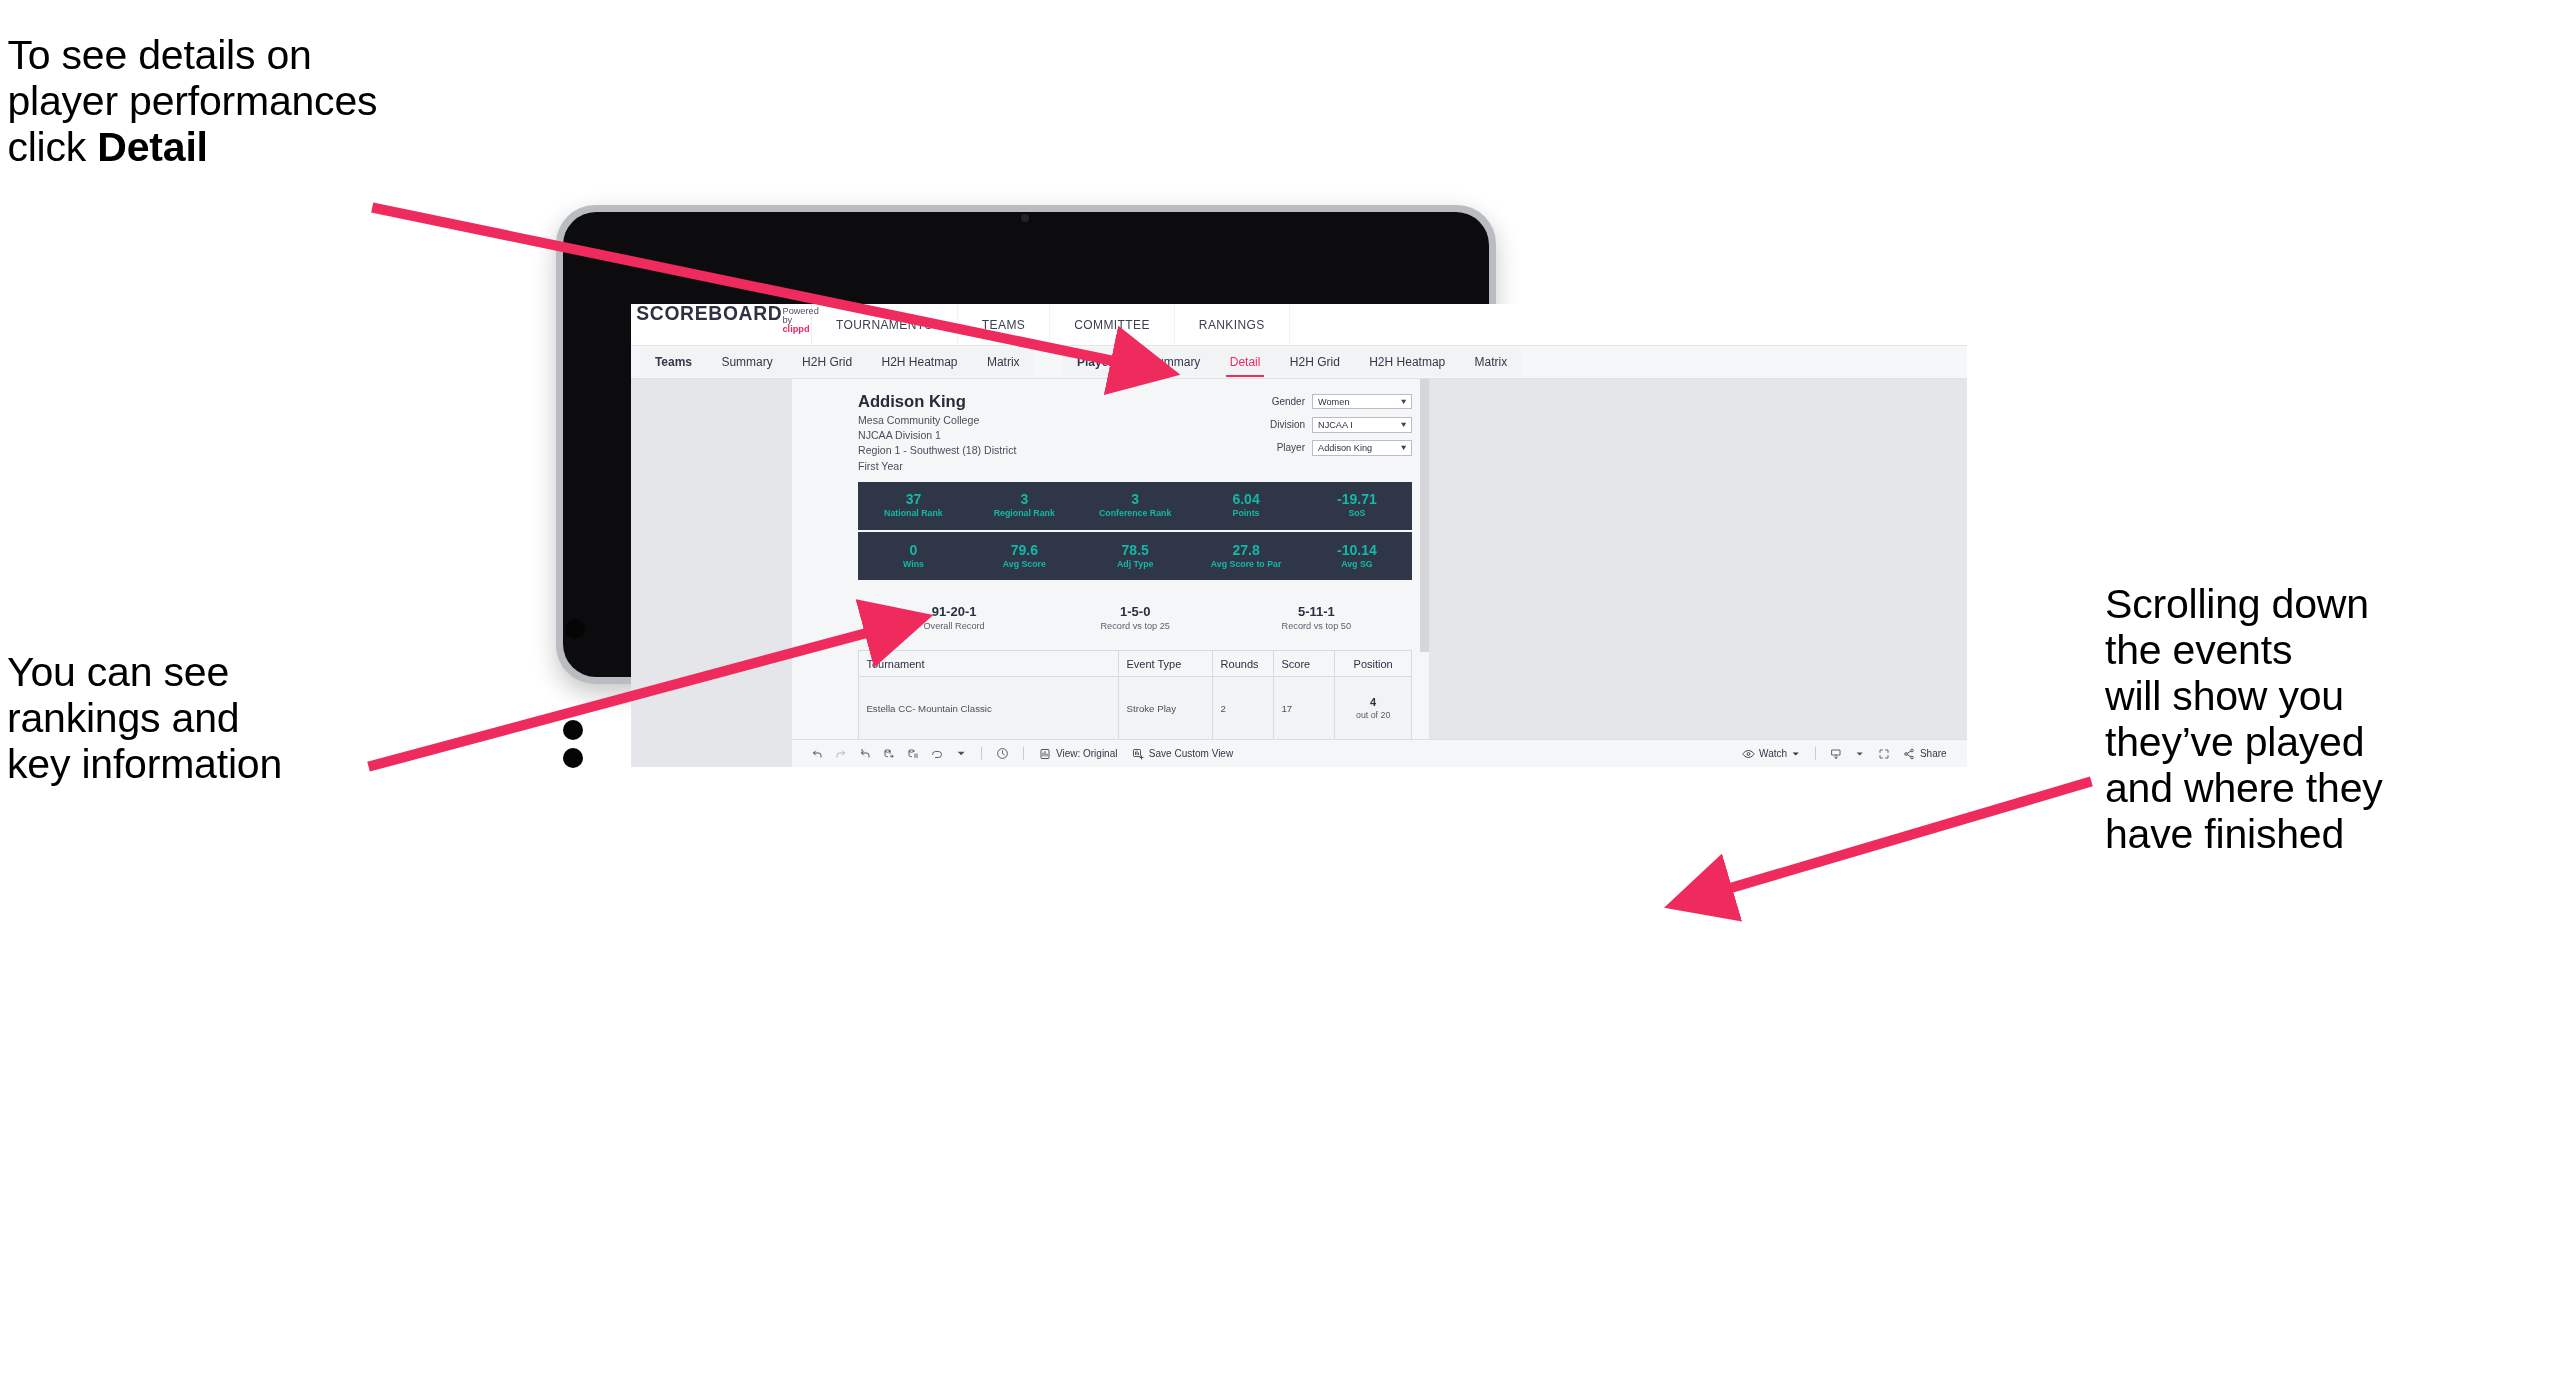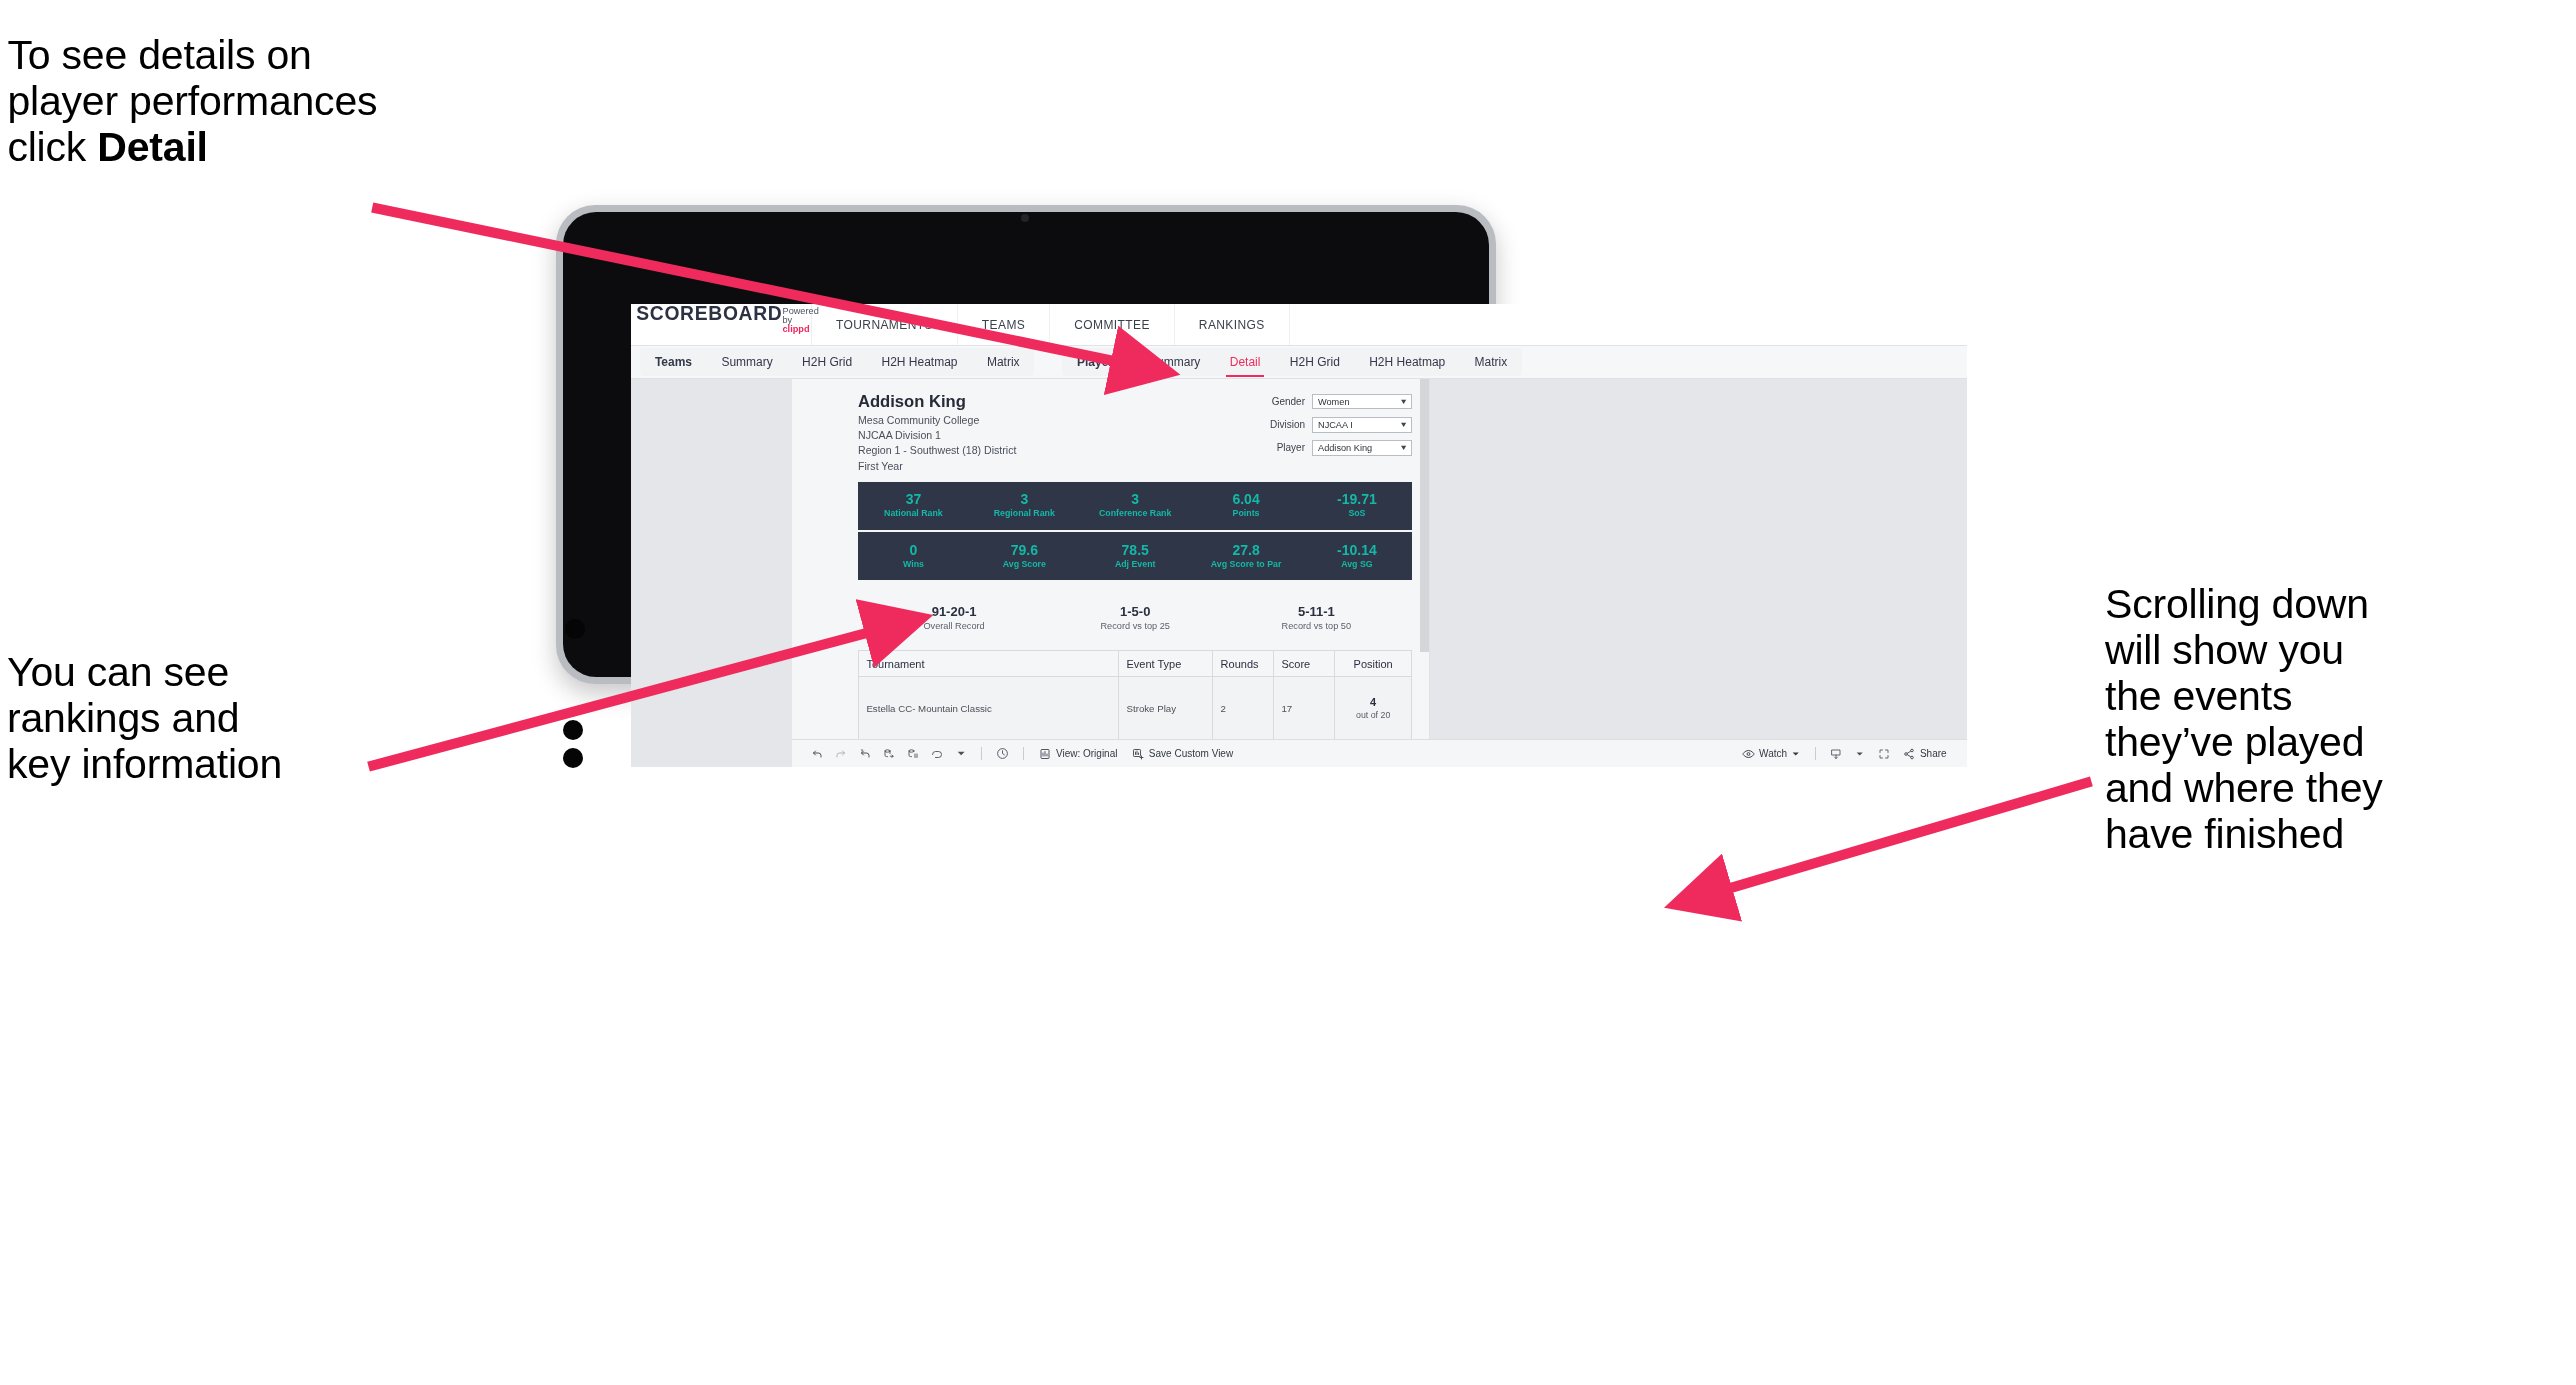--- a/index.html
+++ b/index.html
@@ -199,22 +199,22 @@
   </div>
 
   <div class="callout" id="callout-mid-left">
     <div>You can see</div>
     <div>rankings and</div>
     <div>key information</div>
   </div>
 
   <div class="callout" id="callout-right">
     <div>Scrolling down</div>
+    <div>the events</div>
     <div>will show you</div>
-    <div>the events</div>
     <div>they’ve played</div>
     <div>and where they</div>
     <div>have finished</div>
   </div>
 
   <div class="tablet">
     <div class="tablet-outer"></div>
     <div class="tablet-inner"></div>
   </div>
   <div class="cam"></div>
@@ -324,21 +324,21 @@
               <div class="statcell">
                 <div class="v">0</div>
                 <div class="k">Wins</div>
               </div>
               <div class="statcell">
                 <div class="v">79.6</div>
                 <div class="k">Avg Score</div>
               </div>
               <div class="statcell">
                 <div class="v">78.5</div>
-                <div class="k">Adj Event</div>
+                <div class="k">Adj Type</div>
               </div>
               <div class="statcell">
                 <div class="v">27.8</div>
                 <div class="k">Avg Score to Par</div>
               </div>
               <div class="statcell">
                 <div class="v">-10.14</div>
                 <div class="k">Avg SG</div>
               </div>
             </div>

